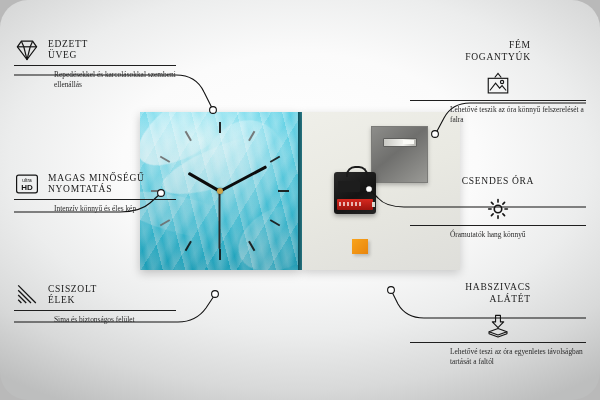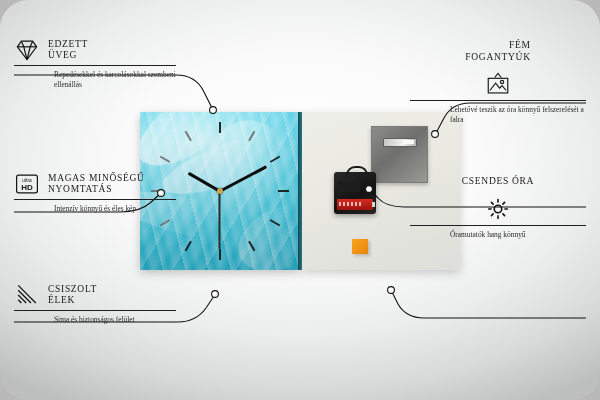--- a/index.html
+++ b/index.html
@@ -264,14 +264,33 @@
           <path d="M24.1 6.9 l-2.1 2.1"></path>
               <path d="M10 21 l-2.1 2.1"></path>
         </g>
           </svg>
       </span>
     </div>
     <div class="co-rule"></div>
     <div class="co-desc">Óramutatók hang könnyű</div>
   </div>
 
+  <div class="callout right" style="right:14px;top:282px;width:176px;">
+    <div class="co-head">
+      <div style="flex:1">
+        <div class="co-title">HABSZIVACS</div>
+        <div class="co-title">ALÁTÉT</div>
+      </div>
+      <span class="ico">
+        <svg viewBox="0 0 32 30">
+            <g fill="none" stroke="currentColor" stroke-width="1.4" stroke-linejoin="round">
+          <path d="M13 2 h6 v8 h4 l-7 7 -7 -7 h4 z"></path>
+          <path d="M5 22 L16 18 L27 22 L16 26 Z"></path>
+          <path d="M5 22 v2.5 L16 28.5 L27 24.5 V22"></path>
+        </g>
+          </svg>
+      </span>
+    </div>
+    <div class="co-rule"></div>
+    <div class="co-desc">Lehetővé teszi az óra egyenletes távolságban tartását a faltól</div>
+  </div>
 
 </div>
 
 </body></html>

